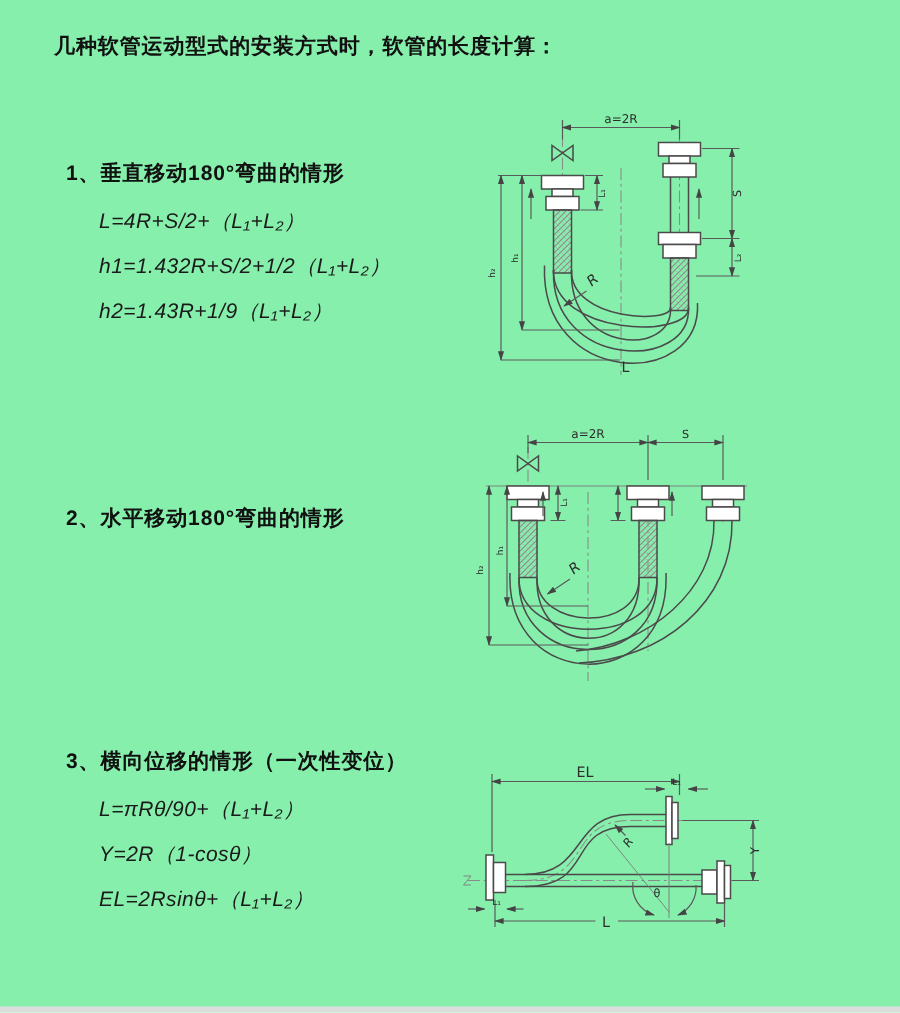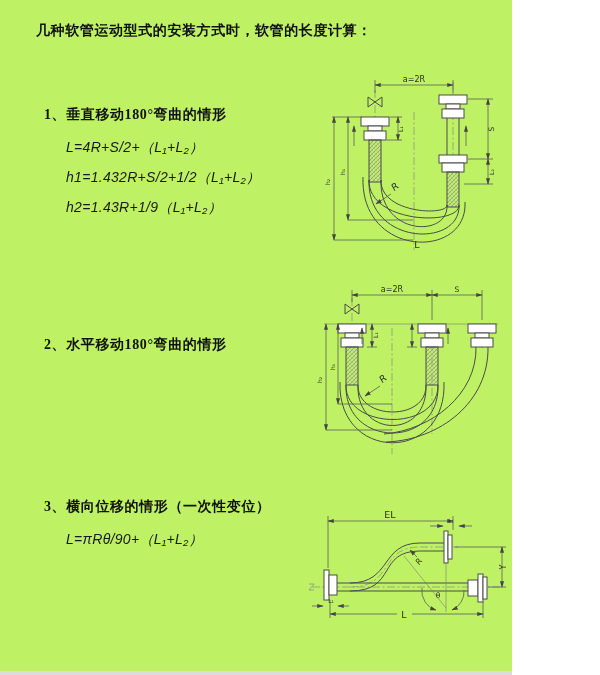--- a/index.html
+++ b/index.html
@@ -1,20 +1,20 @@
 <!DOCTYPE html>
 <html><head>
 <meta charset="utf-8">
 <style>
   html,body{margin:0;padding:0;background:#fff;}
-  .page{position:relative;width:512px;height:675px;background:#bef264;overflow:hidden;
+  .page{position:relative;width:600px;height:675px;background:#86efac;overflow:hidden;
         font-family:"Liberation Sans","DejaVu Sans",sans-serif;color:#111;}
   .title{position:absolute;left:36px;top:22px;font-size:14px;font-weight:700;letter-spacing:.6px;}
   .section{position:absolute;left:44px;}
-  .sec-head{font-size:14px;font-weight:700;letter-spacing:.6px;line-height:22px;white-space:nowrap;font-family:Liberation Serif, serif;}
+  .sec-head{font-size:14px;font-weight:700;letter-spacing:.6px;line-height:22px;white-space:nowrap;}
   .formulas{margin-top:6px;}
   .formula{font-size:14px;font-weight:500;letter-spacing:.3px;line-height:30px;margin:0 0 0 22px;
            color:#1a1a1a;white-space:nowrap;font-style:italic;}
   .diagram{position:absolute;}
   .geo{stroke:#4a4a4a;stroke-width:1;fill:none;}
   .geo rect{fill:#fff;}
   .braid{fill:url(#braidPat) !important;}
   .dim{stroke:#5a5a5a;stroke-width:.8;fill:none;}
   .cl{stroke:#8a8a8a;stroke-width:.7;fill:none;stroke-dasharray:8 2.5 2 2.5;}
   .thin{stroke:#7a7a7a;stroke-width:.6;fill:none;}
@@ -49,20 +49,22 @@
       <span>2、</span><span>水平移动180°弯曲的情形</span>
     </div>
   </div>
 
   <div class="section" style="top:496px;">
     <div class="sec-head">
       <span>3、</span><span>横向位移的情形（一次性变位）</span>
     </div>
     <div class="formulas">
       <p class="formula">L=πRθ/90+（L₁+L₂）</p>
+      <p class="formula">Y=2R（1-cosθ）</p>
+      <p class="formula">EL=2Rsinθ+（L₁+L₂）</p>
     </div>
   </div>
 
   <svg class="diagram" style="left:318px;top:72px;" width="250" height="180" viewBox="0 0 250 180">
     <defs>
       <pattern id="braidPat" width="4" height="4" patternUnits="userSpaceOnUse">
         <path d="M0 4 L4 0" stroke="#8a8a8a" stroke-width="0.7"></path>
         <path d="M0 0 L4 4" stroke="#aaaaaa" stroke-width="0.5"></path>
       </pattern>
       <marker id="arr" viewBox="0 0 10 10" refX="9" refY="5" markerWidth="8" markerHeight="8" orient="auto-start-reverse">

